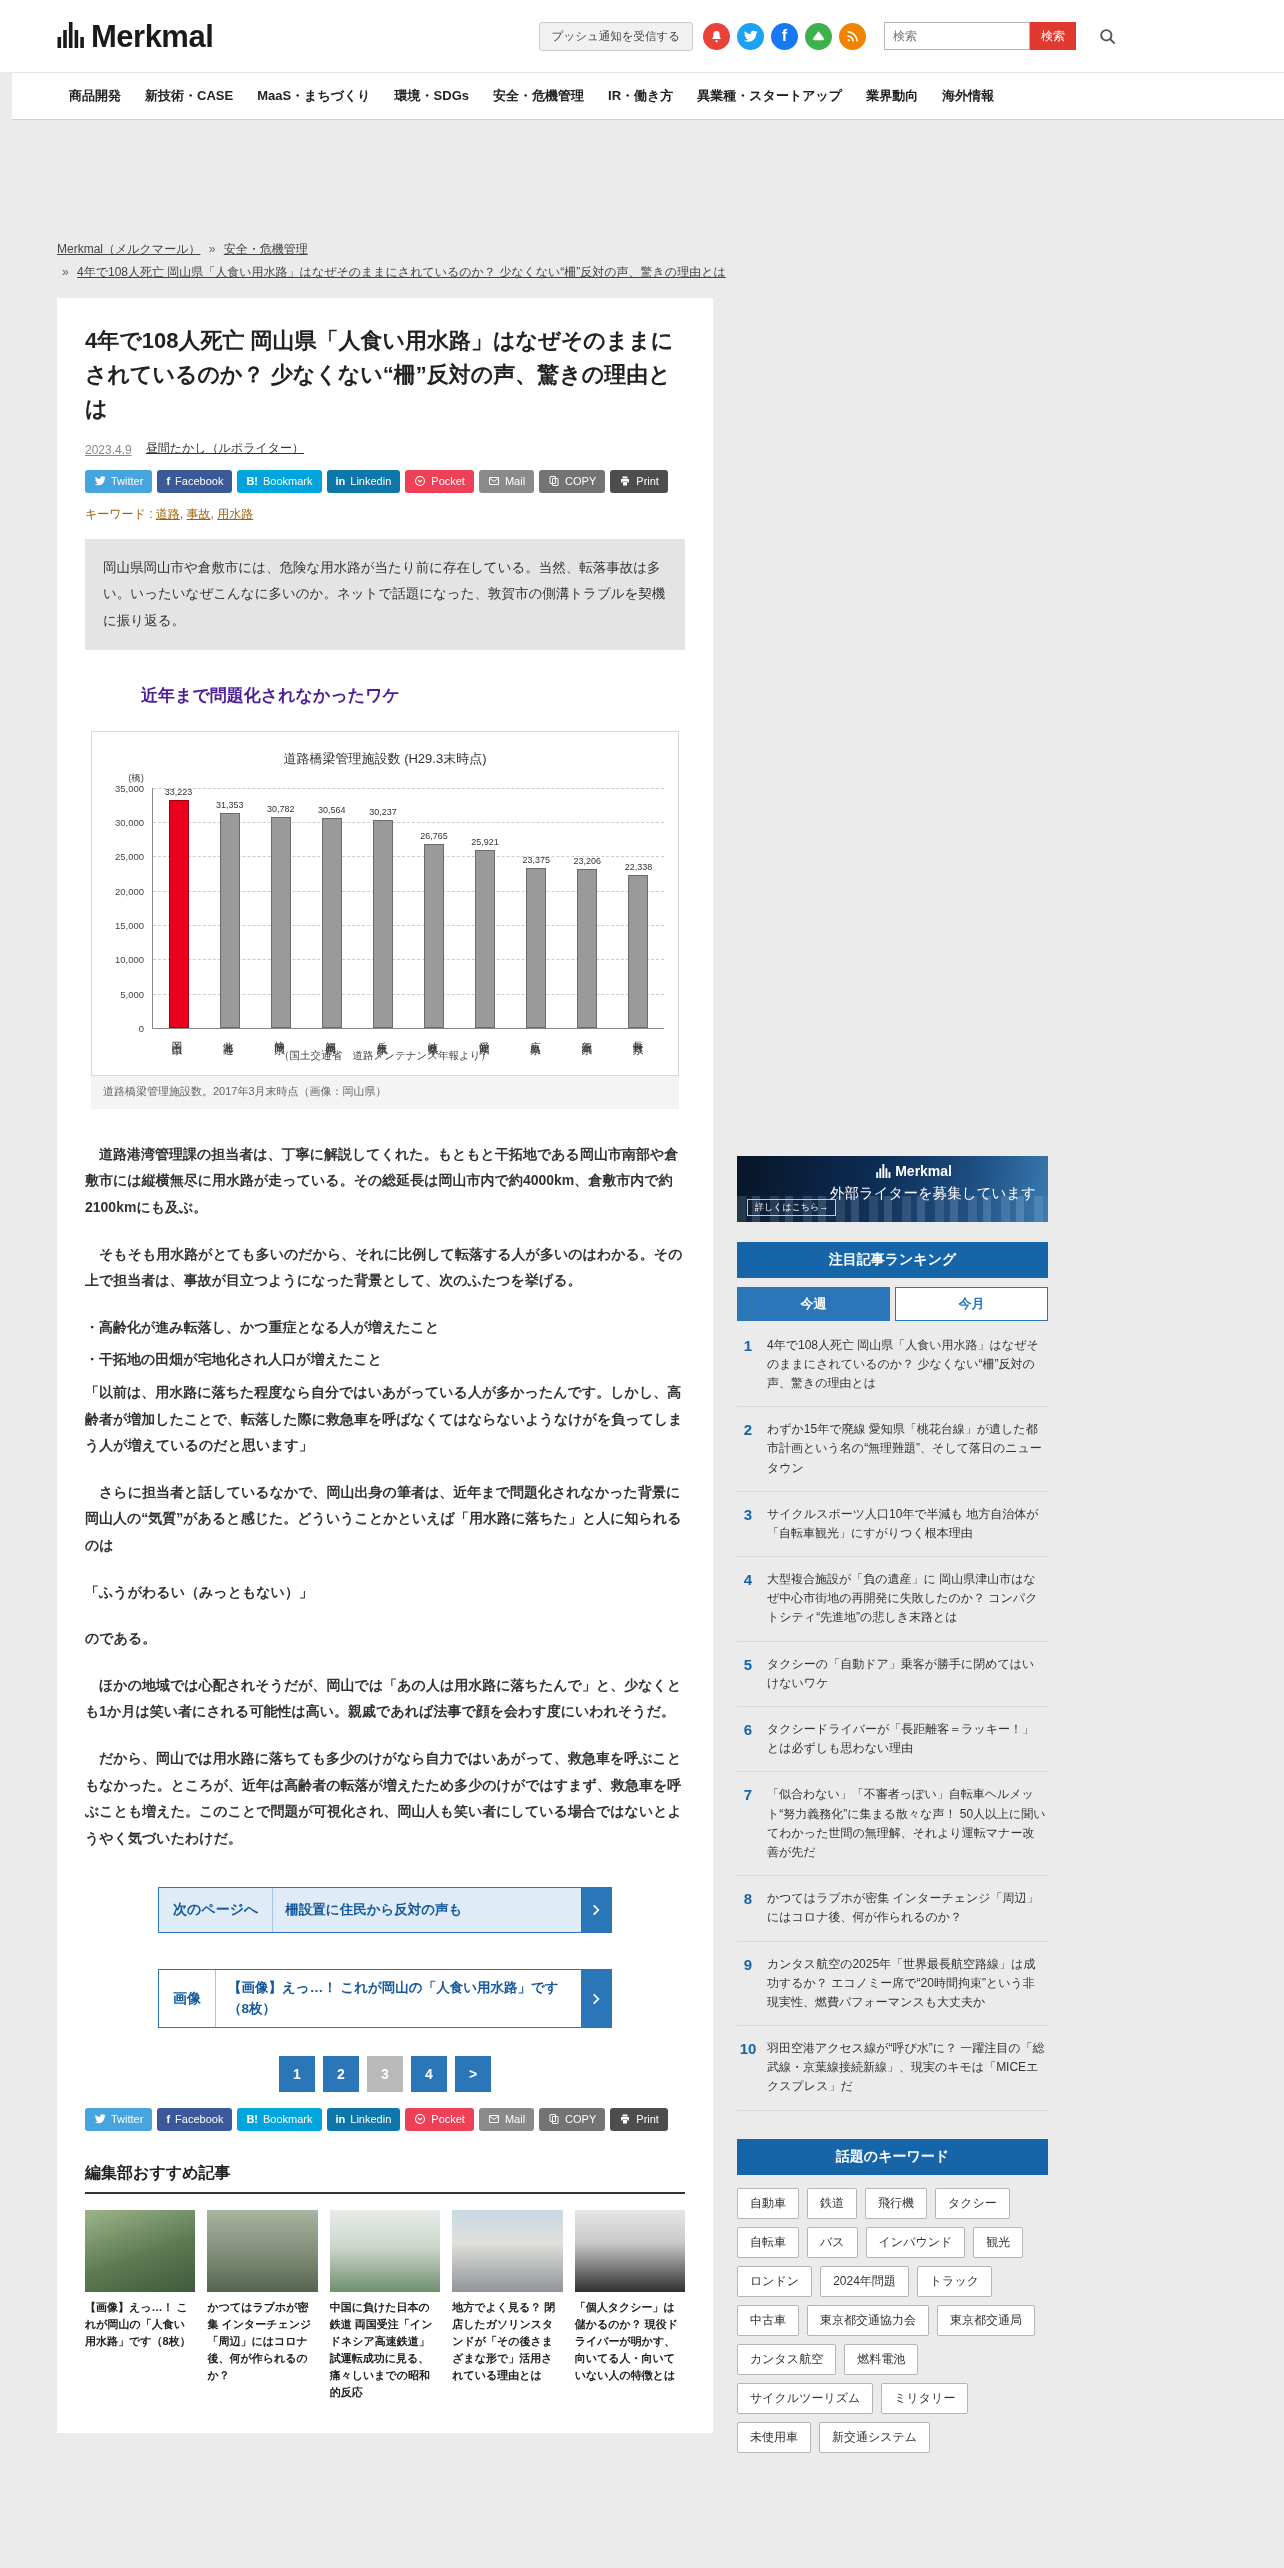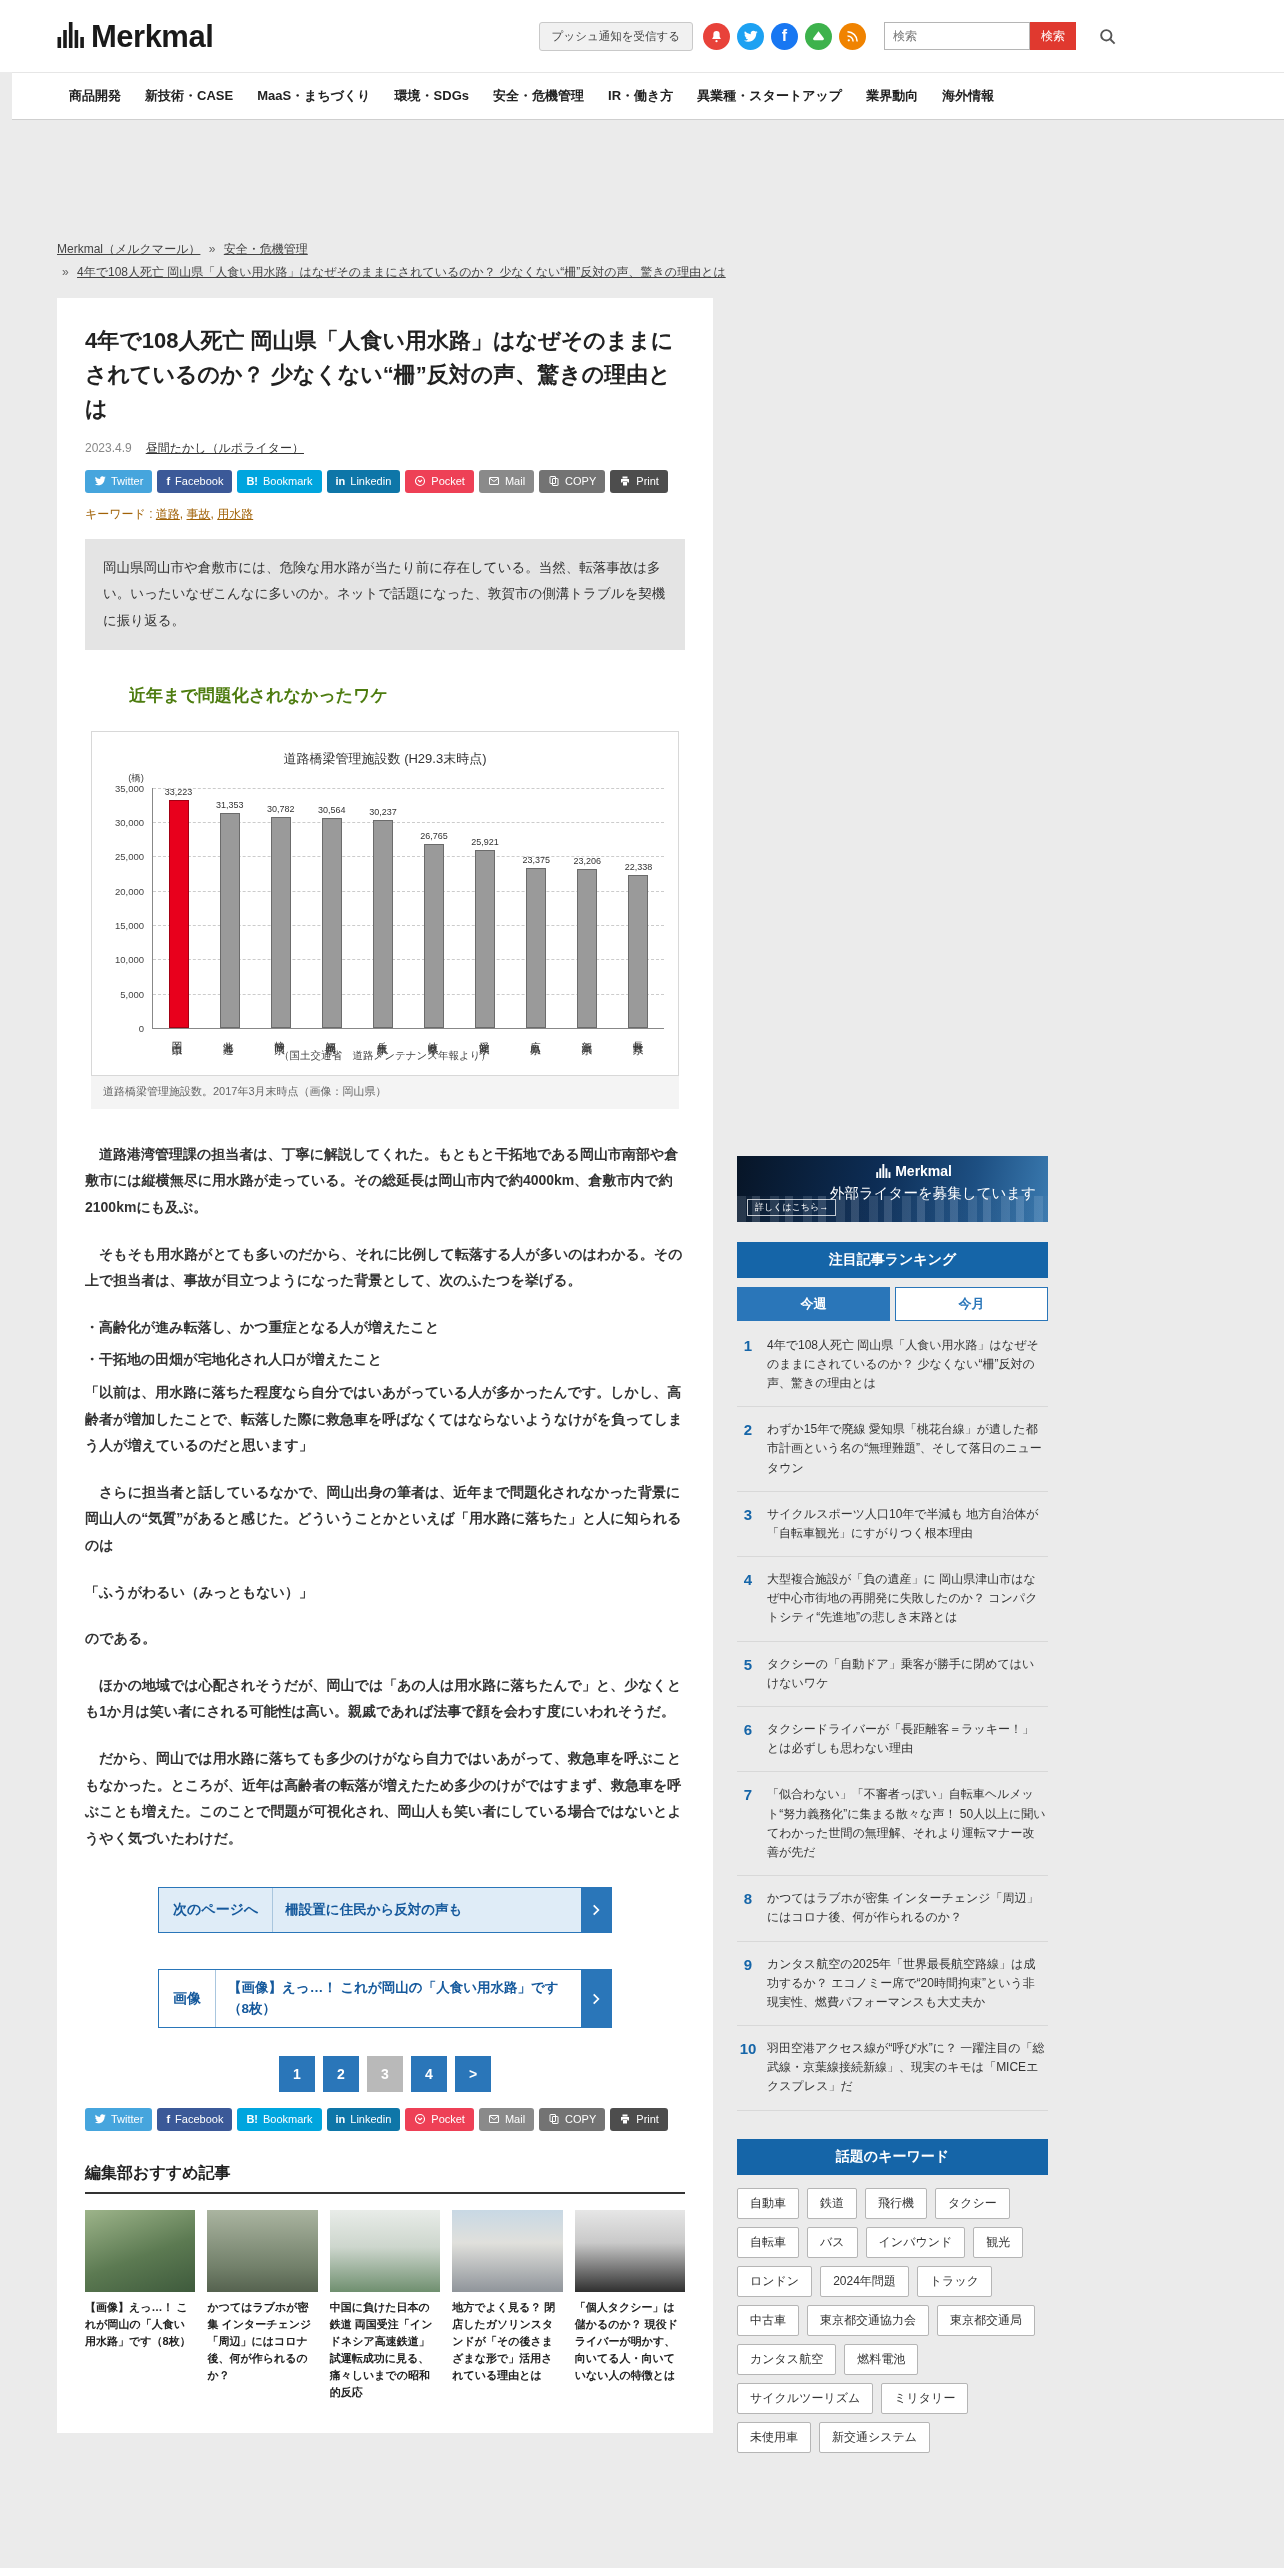--- a/index.html
+++ b/index.html
@@ -33,30 +33,30 @@
   
   .breadcrumb{margin:118px 0 0 57px;width:991px;font-size:12px;color:#444;line-height:1.9;}
   .breadcrumb a{text-decoration:underline;color:#444;}
   .bc-sep{margin:0 5px;color:#666;}
   
   .main-wrap{display:flex;gap:24px;width:991px;margin:14px 0 40px 57px;align-items:flex-start;}
   .article-col{width:656px;box-sizing:border-box;background:#fff;padding:26px 28px 32px;}
   .sidebar{width:311px;box-sizing:border-box;padding-top:858px;}
   
   .article-title{font-size:22px;line-height:1.55;color:#222;margin:0 0 14px;font-weight:bold;}
-  .article-meta{font-size:12px;color:#888;display:flex;gap:14px;align-items:center;}
+  .article-meta{font-size:12px;color:#888;display:flex;gap:14px;align-items:flex-end;text-decoration:underline;}
   .article-meta .author{color:#333;text-decoration:underline;}
   .share-row{display:flex;gap:5px;margin:13px 0;flex-wrap:wrap;}
   .share-btn{height:23px;padding:0 9px;border:none;border-radius:3px;color:#fff;font-size:11px;display:inline-flex;align-items:center;gap:5px;cursor:pointer;font-family:inherit;}
   .share-btn svg{width:12px;height:12px;display:block;}
   .share-btn .ltr{font-weight:bold;font-size:11px;}
   .kw-row{font-size:12px;margin:6px 0 16px;color:#a16207;}
   .kw-row a{text-decoration:underline;}
   .lead-box{background:#e4e4e4;padding:16px 18px;font-size:13.5px;line-height:1.95;margin:16px 0 34px;}
-  .section-heading{font-size:17px;font-weight:bold;margin:30px 0 24px 44px;color:#4d7c0f;}
+  .section-heading{font-size:17px;font-weight:bold;margin:30px 0 24px 56px;color:#4c1d95;}
   
   .article-figure{margin:0 6px 32px;background:#f4f4f4;}
   .chart-box{background:#fff;border:1px solid #d8d8d8;padding:18px 14px 12px;}
   .chart-title{text-align:center;font-size:13px;color:#333;margin-bottom:20px;}
   .chart-area{display:flex;height:240px;margin-top:14px;}
   .y-axis{position:relative;width:46px;height:240px;}
   .y-label{position:absolute;right:8px;transform:translateY(-50%);font-size:9.5px;color:#444;}
   .y-unit{position:absolute;top:-16px;right:8px;font-size:9.5px;color:#444;}
   .plot{position:relative;flex:1;height:240px;border-left:1px solid #888;border-bottom:1px solid #888;}
   .gridline{position:absolute;left:0;right:0;border-top:1px dashed #ccc;height:0;}

